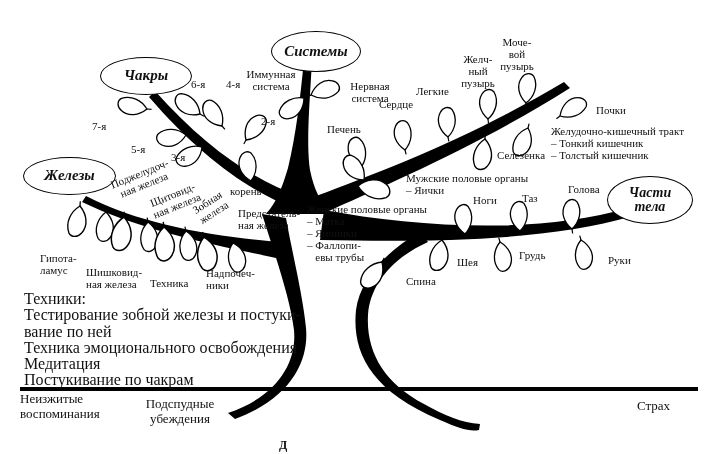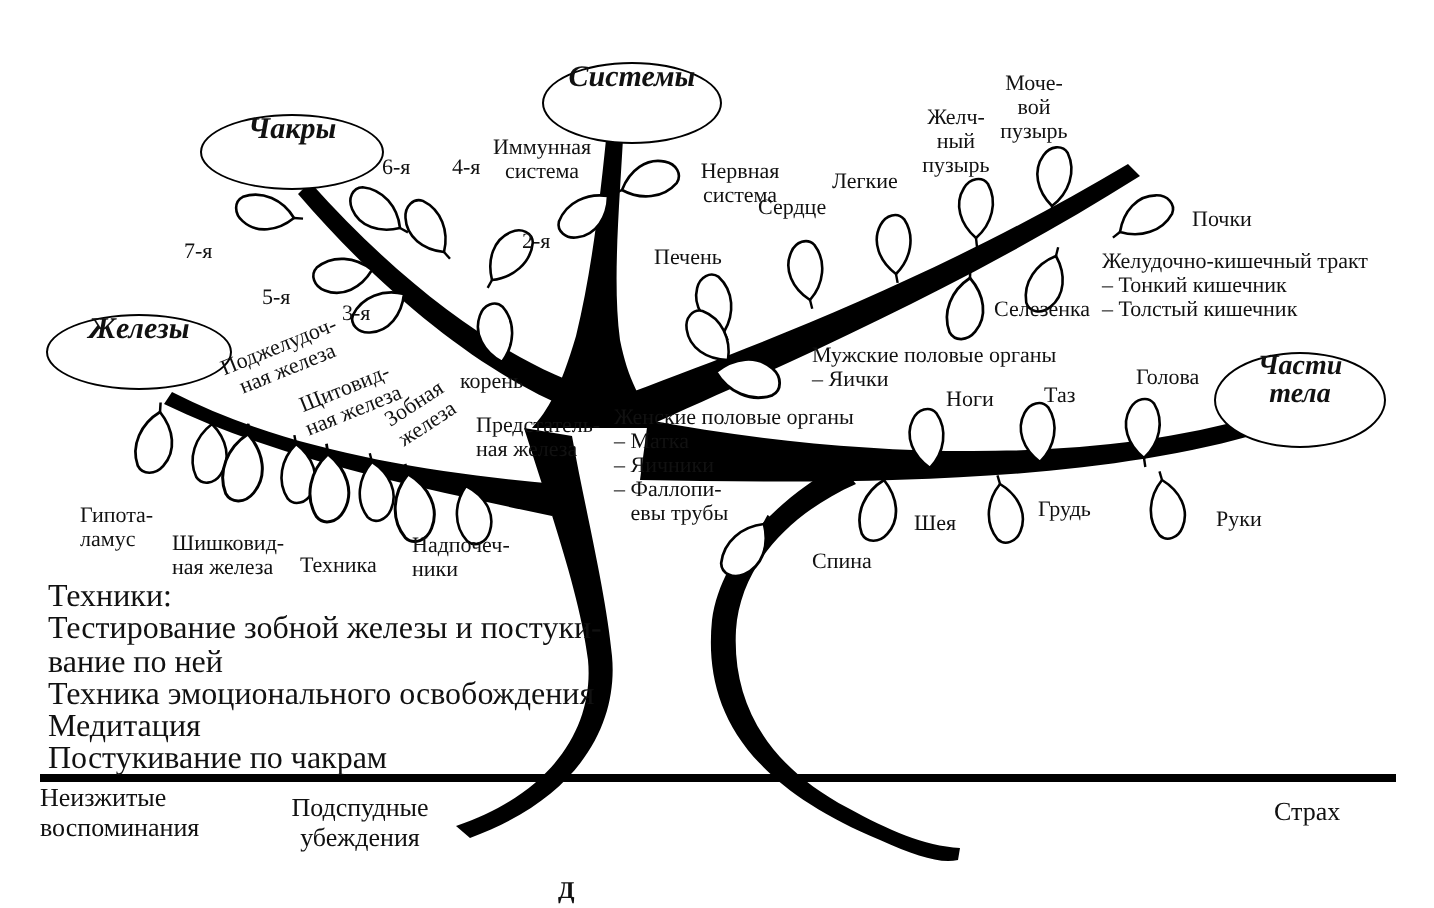--- a/index.html
+++ b/index.html
@@ -2,21 +2,21 @@
 <html><head>
 <meta charset="utf-8">
 <style>
   html,body{margin:0;padding:0;background:#fff;}
   .stage{position:relative;width:717px;height:454px;background:#fff;overflow:hidden;
          font-family:"Liberation Serif","DejaVu Serif",serif;color:#111;}
   .stage svg{position:absolute;left:0;top:0;}
   .lbl{position:absolute;font-size:11px;line-height:1.08;white-space:pre-line;}
   .ctr{text-align:center;}
   .oval{position:absolute;border:1.6px solid #000;border-radius:50%;background:#fff;
-        display:flex;align-items:flex-start;justify-content:center;
+        display:flex;align-items:center;justify-content:center;
         font-style:italic;font-weight:bold;font-size:15px;line-height:1.02;text-align:center;
         white-space:pre-line;}
   .tech{position:absolute;font-size:16px;line-height:16.3px;white-space:pre-line;}
   .ground-lbl{position:absolute;font-size:13px;line-height:15px;white-space:pre-line;}
   .cap{position:absolute;font-size:12px;font-weight:bold;}
 </style>
 </head>
 <body>
 
 <div class="stage">

